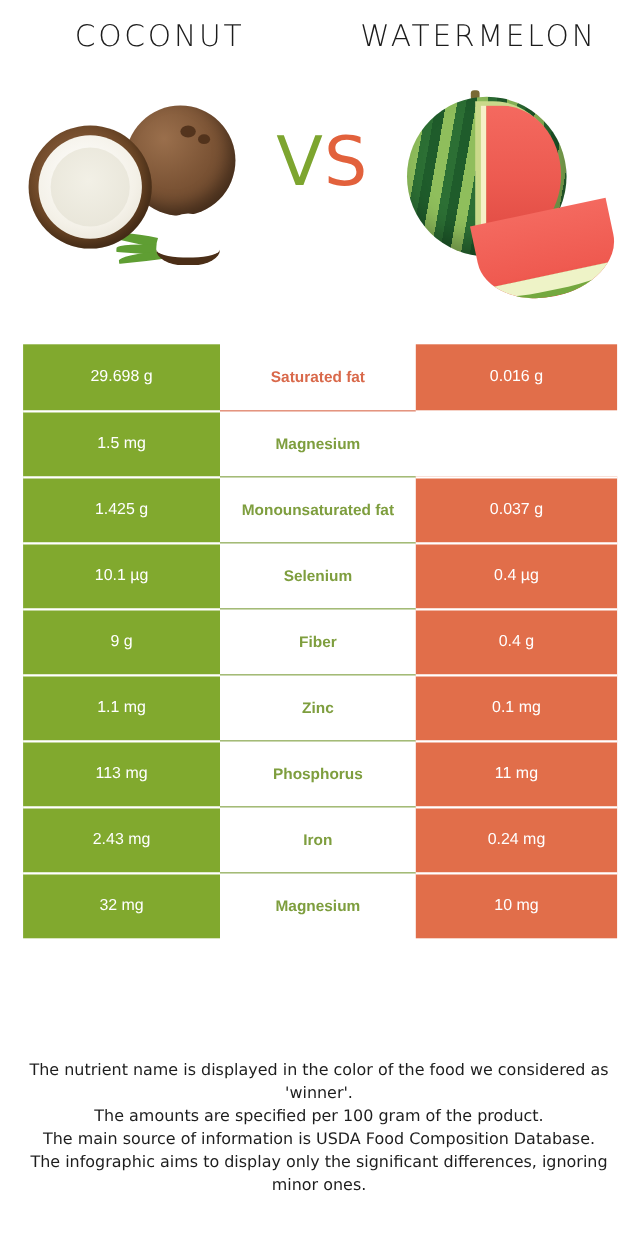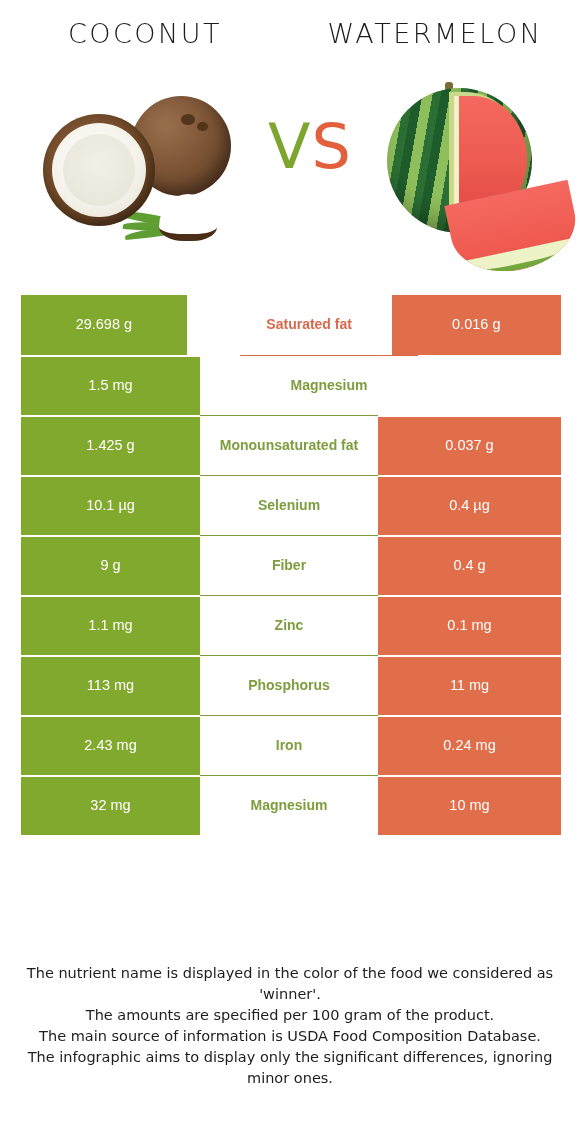--- a/index.html
+++ b/index.html
@@ -41,21 +41,21 @@
     font-family: "DejaVu Sans", sans-serif;
     white-space: nowrap;
   }
   .title-left  { left: 0; width: 290px; text-align: center; }
   .title-right { left: 290px; width: 290px; text-align: center; }
 
   
   .hero {
     position: absolute;
     top: 78px;
-    left: 17px;
+    left: 0;
     width: 476px;
     height: 215px;
   }
   .hero-left {
     position: absolute;
     left: 18px;
     top: 10px;
     width: 205px;
     height: 185px;
   }
@@ -162,21 +162,21 @@
     position: absolute;
     width: 8px; height: 9px;
     background: #7a6a34;
     border-radius: 3px;
   }
 
   
   .table {
     position: absolute;
     left: 21px;
-    top: 295px;
+    top: 313px;
     width: 540px;
   }
   .row {
     display: flex;
     width: 100%;
     height: 60px;
     align-items: stretch;
   }
   .cell {
     display: flex;
@@ -207,21 +207,21 @@
     width: 100%;
     height: 100%;
     display: flex;
     align-items: center;
     justify-content: center;
     box-sizing: border-box;
   }
   .win-green .mid-inner { color: #7e9e3e; }
   .win-orange .mid-inner { color: #d9694b; }
   .row.sep-green .cell-mid { border-top: 1px solid #7e9e3e; }
-  .row.sep-orange .cell-mid { border-top: 1px solid #d9694b; margin-left: 40px; }
+  .row.sep-orange .cell-mid { border-top: 1px solid #d9694b; }
   .row.first .cell-mid { border-top: none; }
   .row + .row .cell-left  { border-top: 2px solid #ffffff; }
   .row + .row .cell-right { border-top: 2px solid #ffffff; }
 
   
   .footer {
     position: absolute;
     left: 20px;
     top: 963px;
     width: 540px;

